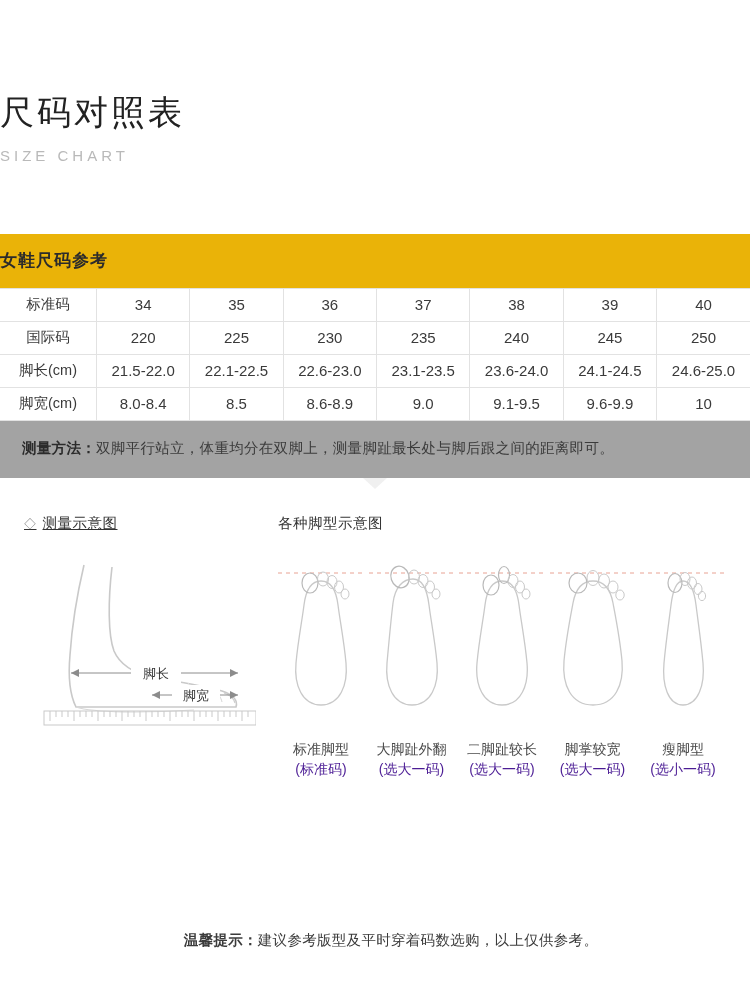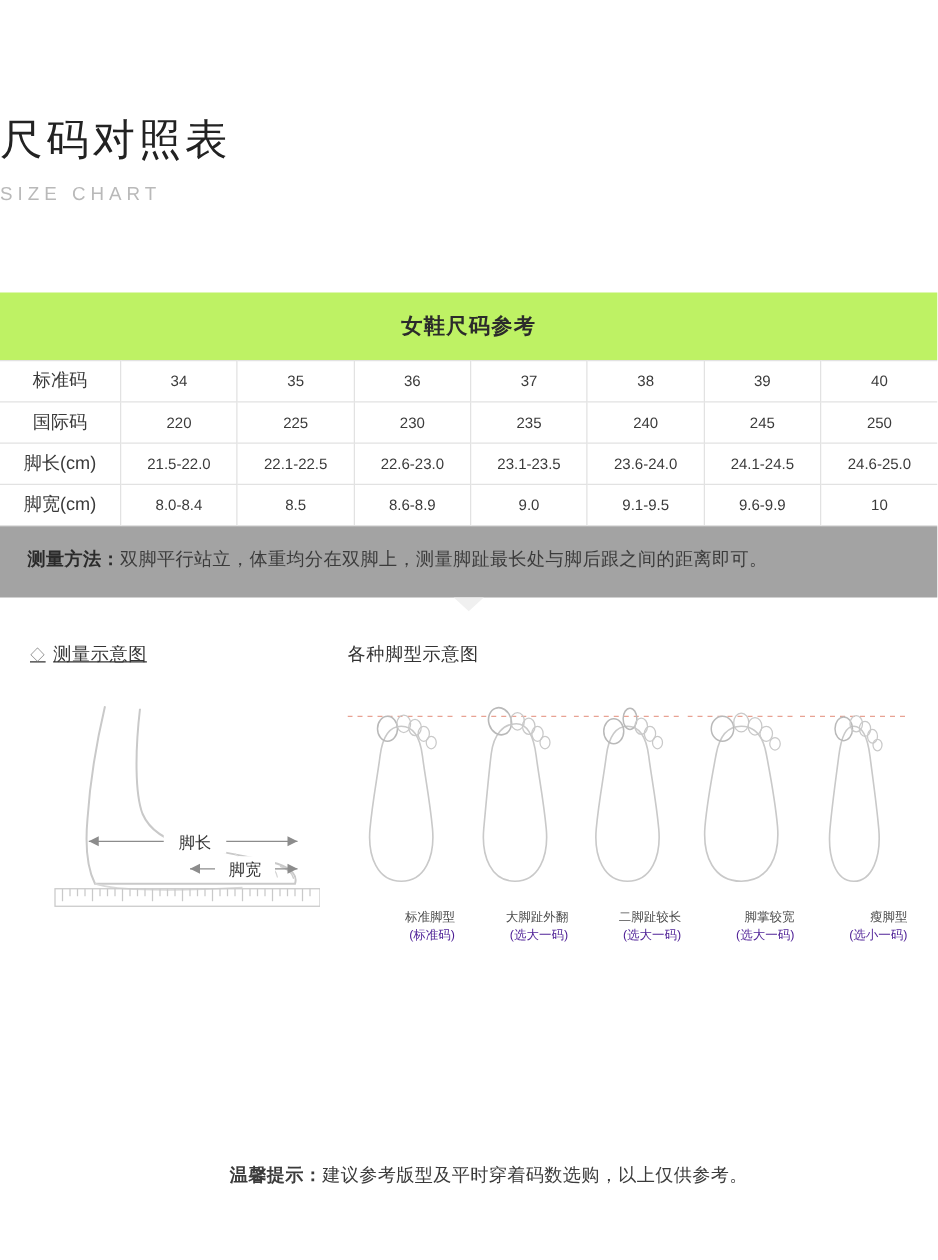--- a/index.html
+++ b/index.html
@@ -40,39 +40,38 @@
     color: #b9b9b9;
     font-weight: 400;
   }
 
   
   .table-wrap {
     margin-top: 70px;
     width: 750px;
   }
   .table-caption {
-    background: #bef264;
+    background: #eab308;
     height: 54px;
     line-height: 54px;
-    text-align: center;
     font-size: 17px;
     color: #2b2b2b;
     font-weight: 700;
     letter-spacing: 1px;
   }
   table.size-table {
     width: 750px;
     border-collapse: collapse;
     table-layout: fixed;
   }
   table.size-table td {
     border: 1px solid #e2e2e2;
     height: 32px;
     text-align: center;
-    font-size: 12px;
+    font-size: 15px;
     color: #3a3a3a;
     padding: 0;
   }
   table.size-table td.rowhead {
     width: 96px;
     font-size: 14.5px;
     color: #3a3a3a;
   }
   table.size-table tr td:first-child {
     border-left: none;
@@ -139,25 +138,24 @@
   .feet-row {
     display: flex;
     justify-content: space-between;
     margin-top: 4px;
   }
   .foot-col {
     width: 86px;
     text-align: center;
   }
   .foot-label {
-    margin-top: 8px;
-    font-size: 10px;
+    margin-top: 20px;
+    font-size: 14px;
     color: #4a4a4a;
     line-height: 1.45;
-    text-align: right;
   }
   .foot-label .sub {
     display: block;
     color: #4c1d95;
   }
 
   
   .footer-tip {
     position: absolute;
     left: 0;

